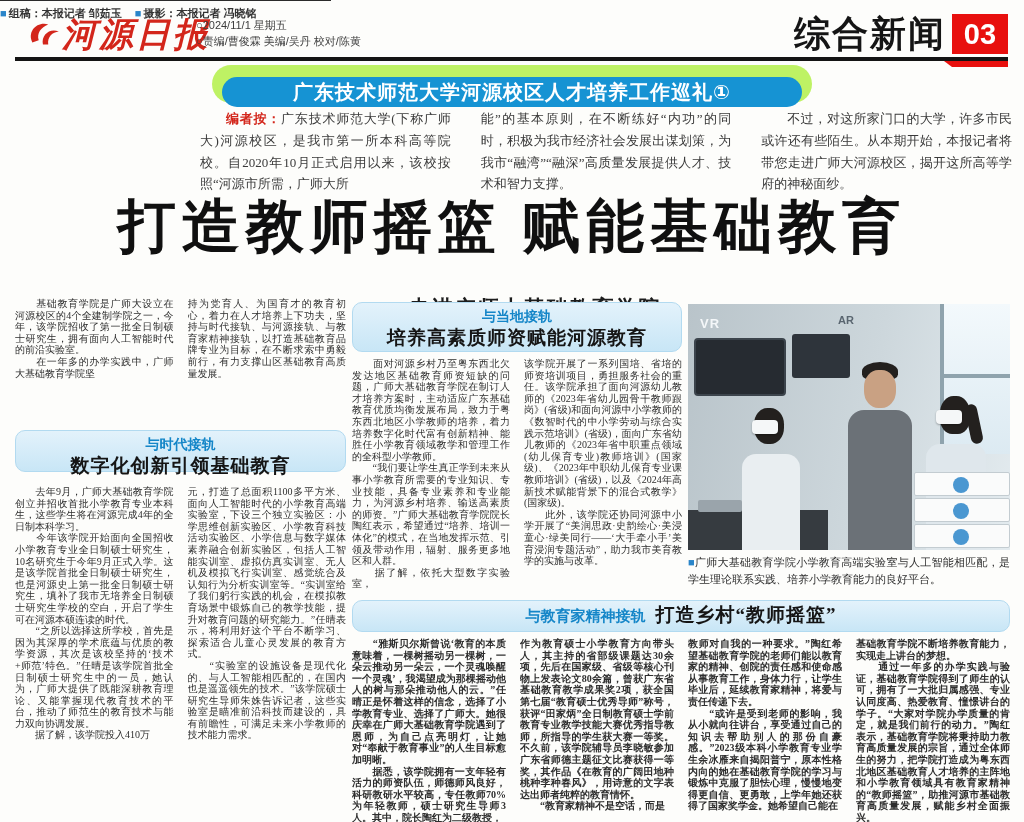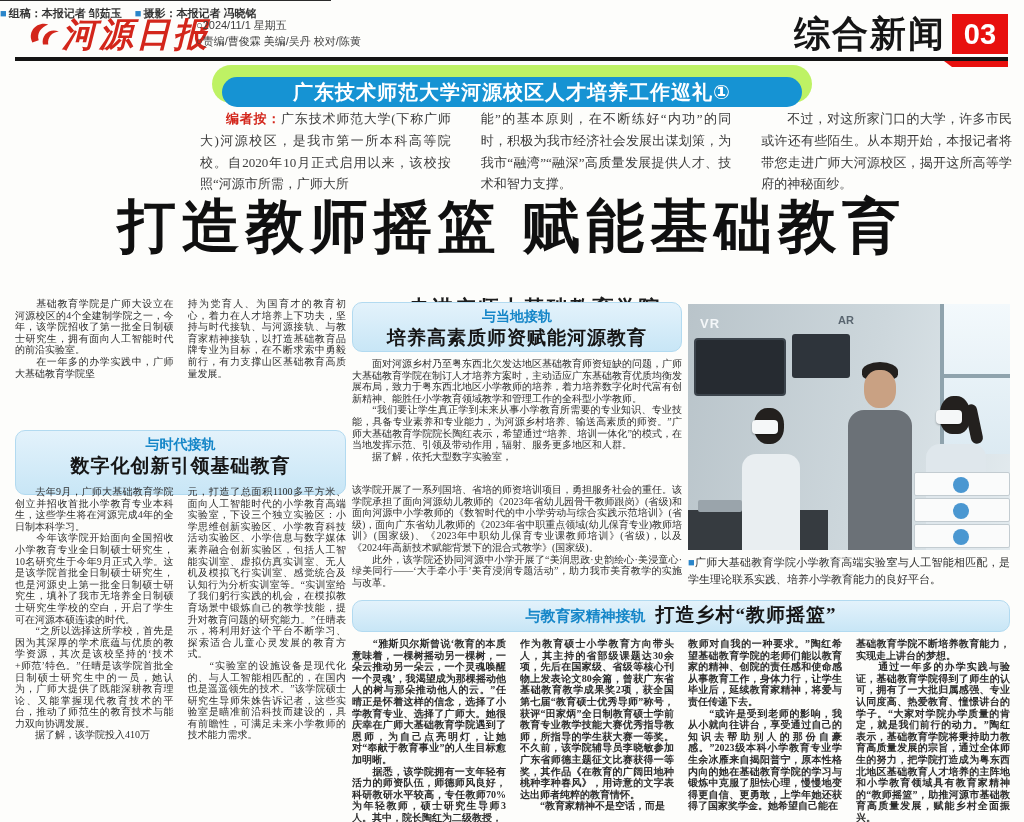--- a/index.html
+++ b/index.html
@@ -65,29 +65,29 @@
   .sec-title { color:#151515; font-weight:900; font-size:19px; line-height:24px; letter-spacing:1px;
     font-family:"Liberation Serif","DejaVu Serif",serif; }
   
   .cols { display:flex; gap:14px; }
   .cols .tcol { flex:1; overflow:hidden; text-align:justify; font-size:10px; line-height:11.6px; color:#2e2e2e;
     font-family:"Liberation Serif","DejaVu Serif",serif; }
   .tcol p { margin:0; }
   .block { position:absolute; }
   
   #intro-cols   { left:15px;  top:298px; width:331px; height:128px; }
-  #sec1-header  { left:15px;  top:430px; width:331px; height:65px; padding-top:3px; }
+  #sec1-header  { left:15px;  top:430px; width:331px; height:42px; padding-top:3px; }
   #sec1-cols    { left:15px;  top:486px; width:331px; height:314px; }
   #credits      { left:15px;  top:804px; width:331px; border-top:1.5px solid #2b2b2b; padding-top:5px;
                   font-size:11px; color:#333; font-weight:bold; }
   .credit-marker { color:#2a85c9; margin-right:2px; }
   .credit-part { margin-right:10px; }
   
   #sec2-header  { left:352px; top:302px; width:330px; height:50px; padding-top:3px; }
-  #sec2-cols    { left:352px; top:358px; width:330px; height:238px;flex-direction:column; }
+  #sec2-cols    { left:352px; top:358px; width:330px; height:238px; }
   
   #sec3-header  { left:352px; top:600px; width:658px; height:32px; line-height:26px; padding-top:2px; }
   #sec3-header .kicker { display:inline; font-size:15px; margin-right:10px; }
   #sec3-header .sec-title { display:inline; font-size:19px; }
   #sec3-cols    { left:352px; top:638px; width:658px; height:184px;font-weight:bold; }
   
   #photo { left:688px; top:304px; width:322px; height:246px; background:#c9d3d8; overflow:hidden; }
   #photo-caption {
     left:688px; top:554px; width:322px; font-size:11px; line-height:1.55; text-align:justify; color:#2f2f2f;
     font-family:"Liberation Serif","DejaVu Serif",serif;

